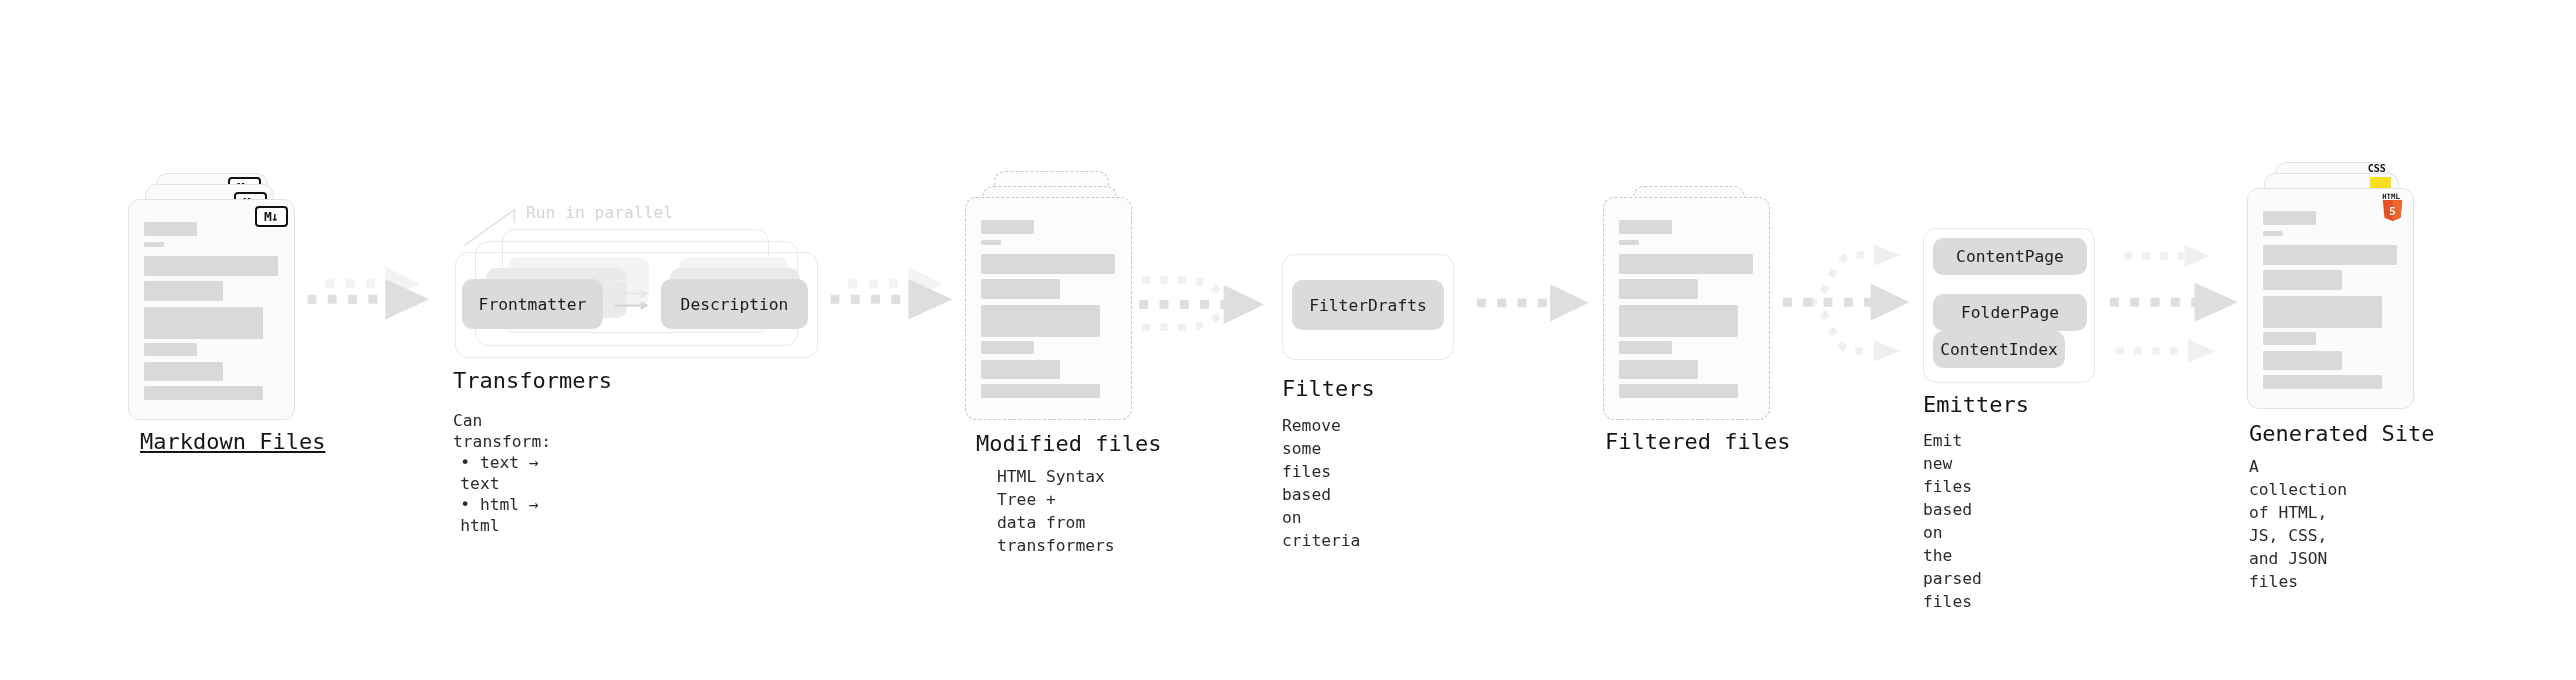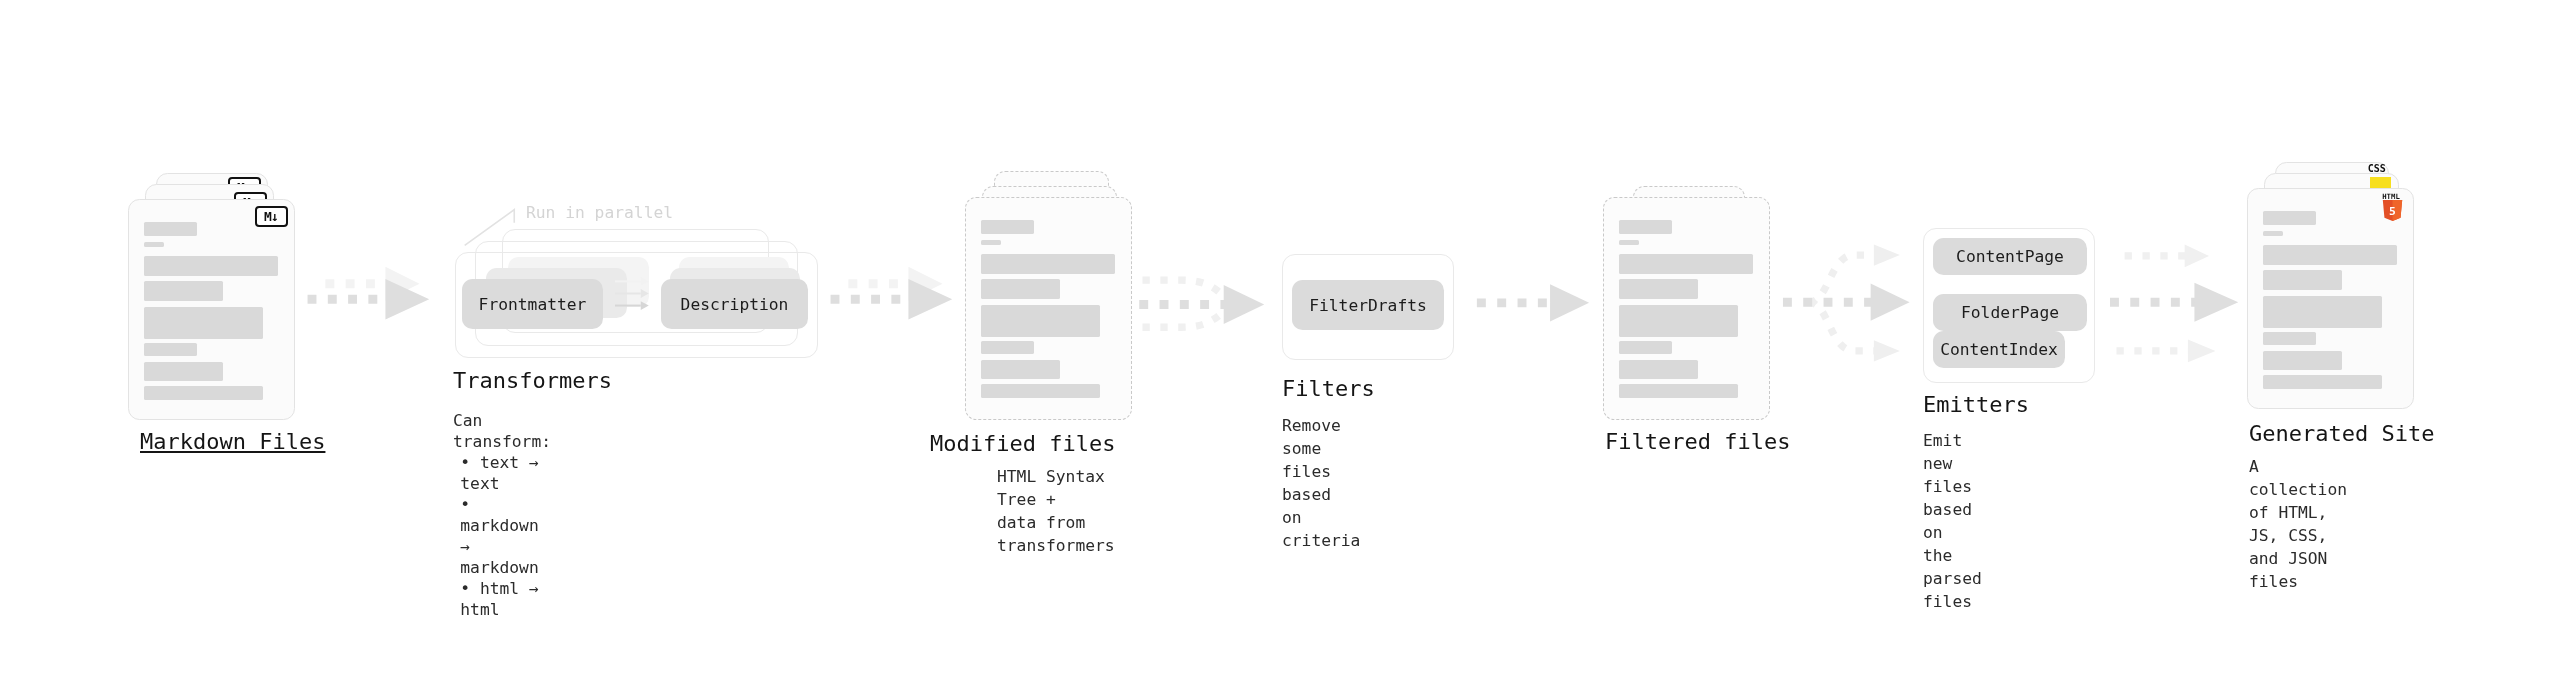--- a/index.html
+++ b/index.html
@@ -94,21 +94,20 @@
       <line x1="1" y1="23" x2="33" y2="23" stroke="#e6e6e6" stroke-width="2.5"></line>
         <polygon points="33,17.5 43,23 33,28.5" fill="#e6e6e6"></polygon>
       <line x1="1" y1="38" x2="33" y2="38" stroke="#d6d6d6" stroke-width="2.5"></line>
         <polygon points="33,32.5 43,38 33,43.5" fill="#d6d6d6"></polygon>
     </svg>
 
     <div class="heading" style="left:453px;top:368px;">Transformers</div>
     <div class="bullet-block" style="left:453px;top:410px;">
       <div>Can transform:</div>
       <div class="indent">• text → text</div>
-      <div class="indent">• markdown → markdown</div>
       <div class="indent">• html → html</div>
     </div>
   </div>
 
   <svg class="abs" style="left:824px;top:257px;" width="138" height="73" viewBox="0 0 170 90">
     <line x1="30" y1="33" x2="106" y2="33" stroke="#f3f3f3" stroke-width="11" stroke-dasharray="11 14"></line>
     <polygon points="104,12 146,33 104,54" fill="#f3f3f3"></polygon>
     <line x1="8" y1="52" x2="104" y2="52" stroke="#dedede" stroke-width="11" stroke-dasharray="11 14"></line>
     <polygon points="104,27 158,52 104,77" fill="#dedede"></polygon>
   </svg>
@@ -121,21 +120,21 @@
           <div class="bar" style="width: 53px; height: 14px; margin-bottom: 5.7px;"></div>
           <div class="bar" style="width: 19.5px; height: 4.9px; margin-bottom: 9px;"></div>
           <div class="bar" style="width: 134px; height: 20.3px; margin-bottom: 4.9px;"></div>
           <div class="bar" style="width: 79px; height: 20.3px; margin-bottom: 5.7px;"></div>
           <div class="bar" style="width: 119px; height: 32.5px; margin-bottom: 4.1px;"></div>
           <div class="bar" style="width: 53px; height: 13px; margin-bottom: 5.7px;"></div>
           <div class="bar" style="width: 79px; height: 18.7px; margin-bottom: 5.7px;"></div>
           <div class="bar" style="width: 119px; height: 14px; margin-bottom: 0px;"></div>
         </div>
     </div>
-    <div class="heading" style="left:930px;top:431px;">Modified files</div>
+    <div class="heading" style="left:976px;top:431px;">Modified files</div>
     <div class="desc" style="left:965px;top:465px;margin-left:32px;">HTML Syntax Tree +
 data from transformers</div>
   </div>
 
   <svg class="abs" style="left:1136px;top:272px;" width="138" height="65" viewBox="0 0 170 80">
     <path d="M8,10 H55 C85,10 96,18 112,33" fill="none" stroke="#f0f0f0" stroke-width="9" stroke-dasharray="9 13"></path>
     <path d="M8,68 H55 C85,68 96,60 112,45" fill="none" stroke="#f0f0f0" stroke-width="9" stroke-dasharray="9 13"></path>
     <line x1="4" y1="40" x2="110" y2="40" stroke="#dedede" stroke-width="11" stroke-dasharray="11 14"></line>
     <polygon points="108,16 158,40 108,64" fill="#dedede"></polygon>
   </svg>

